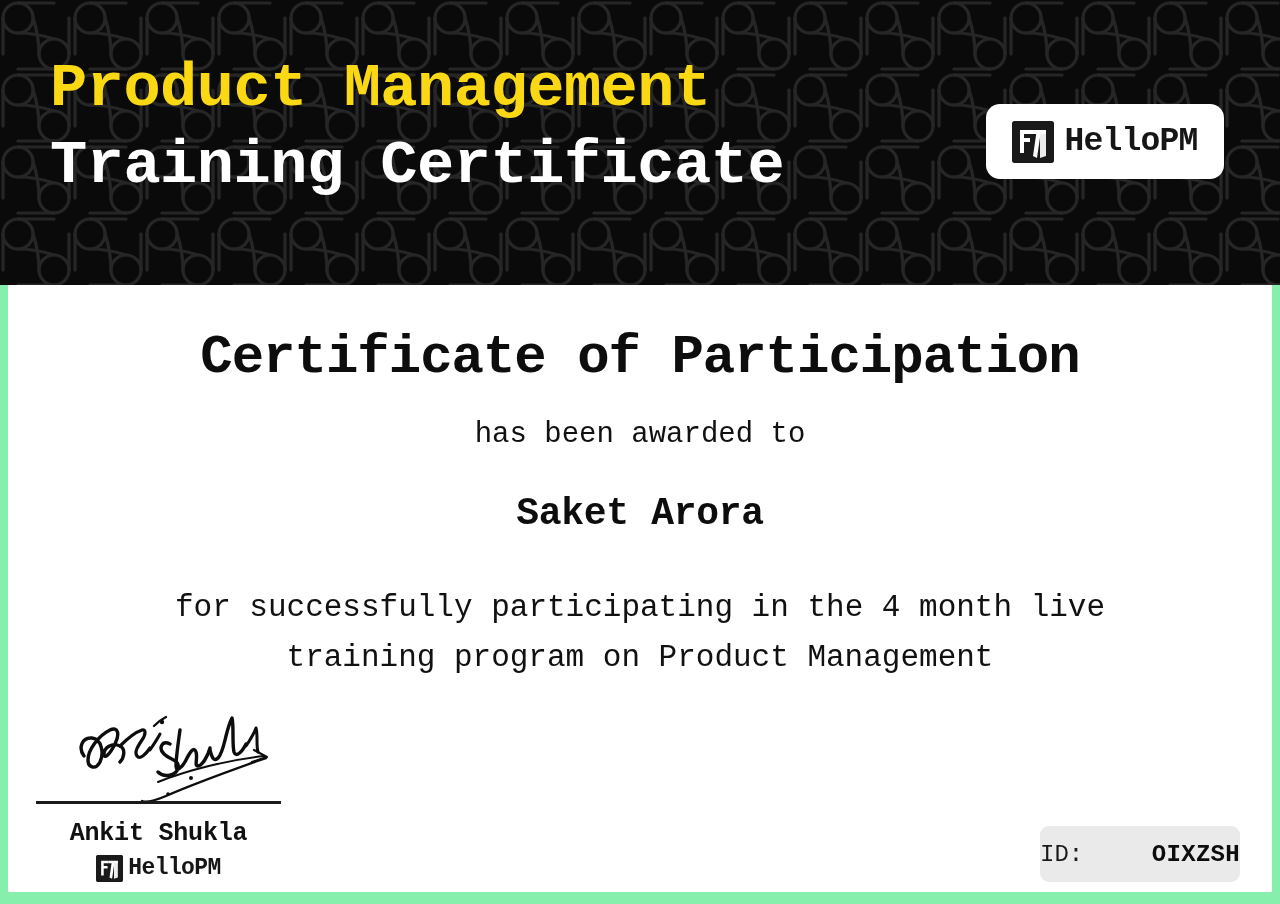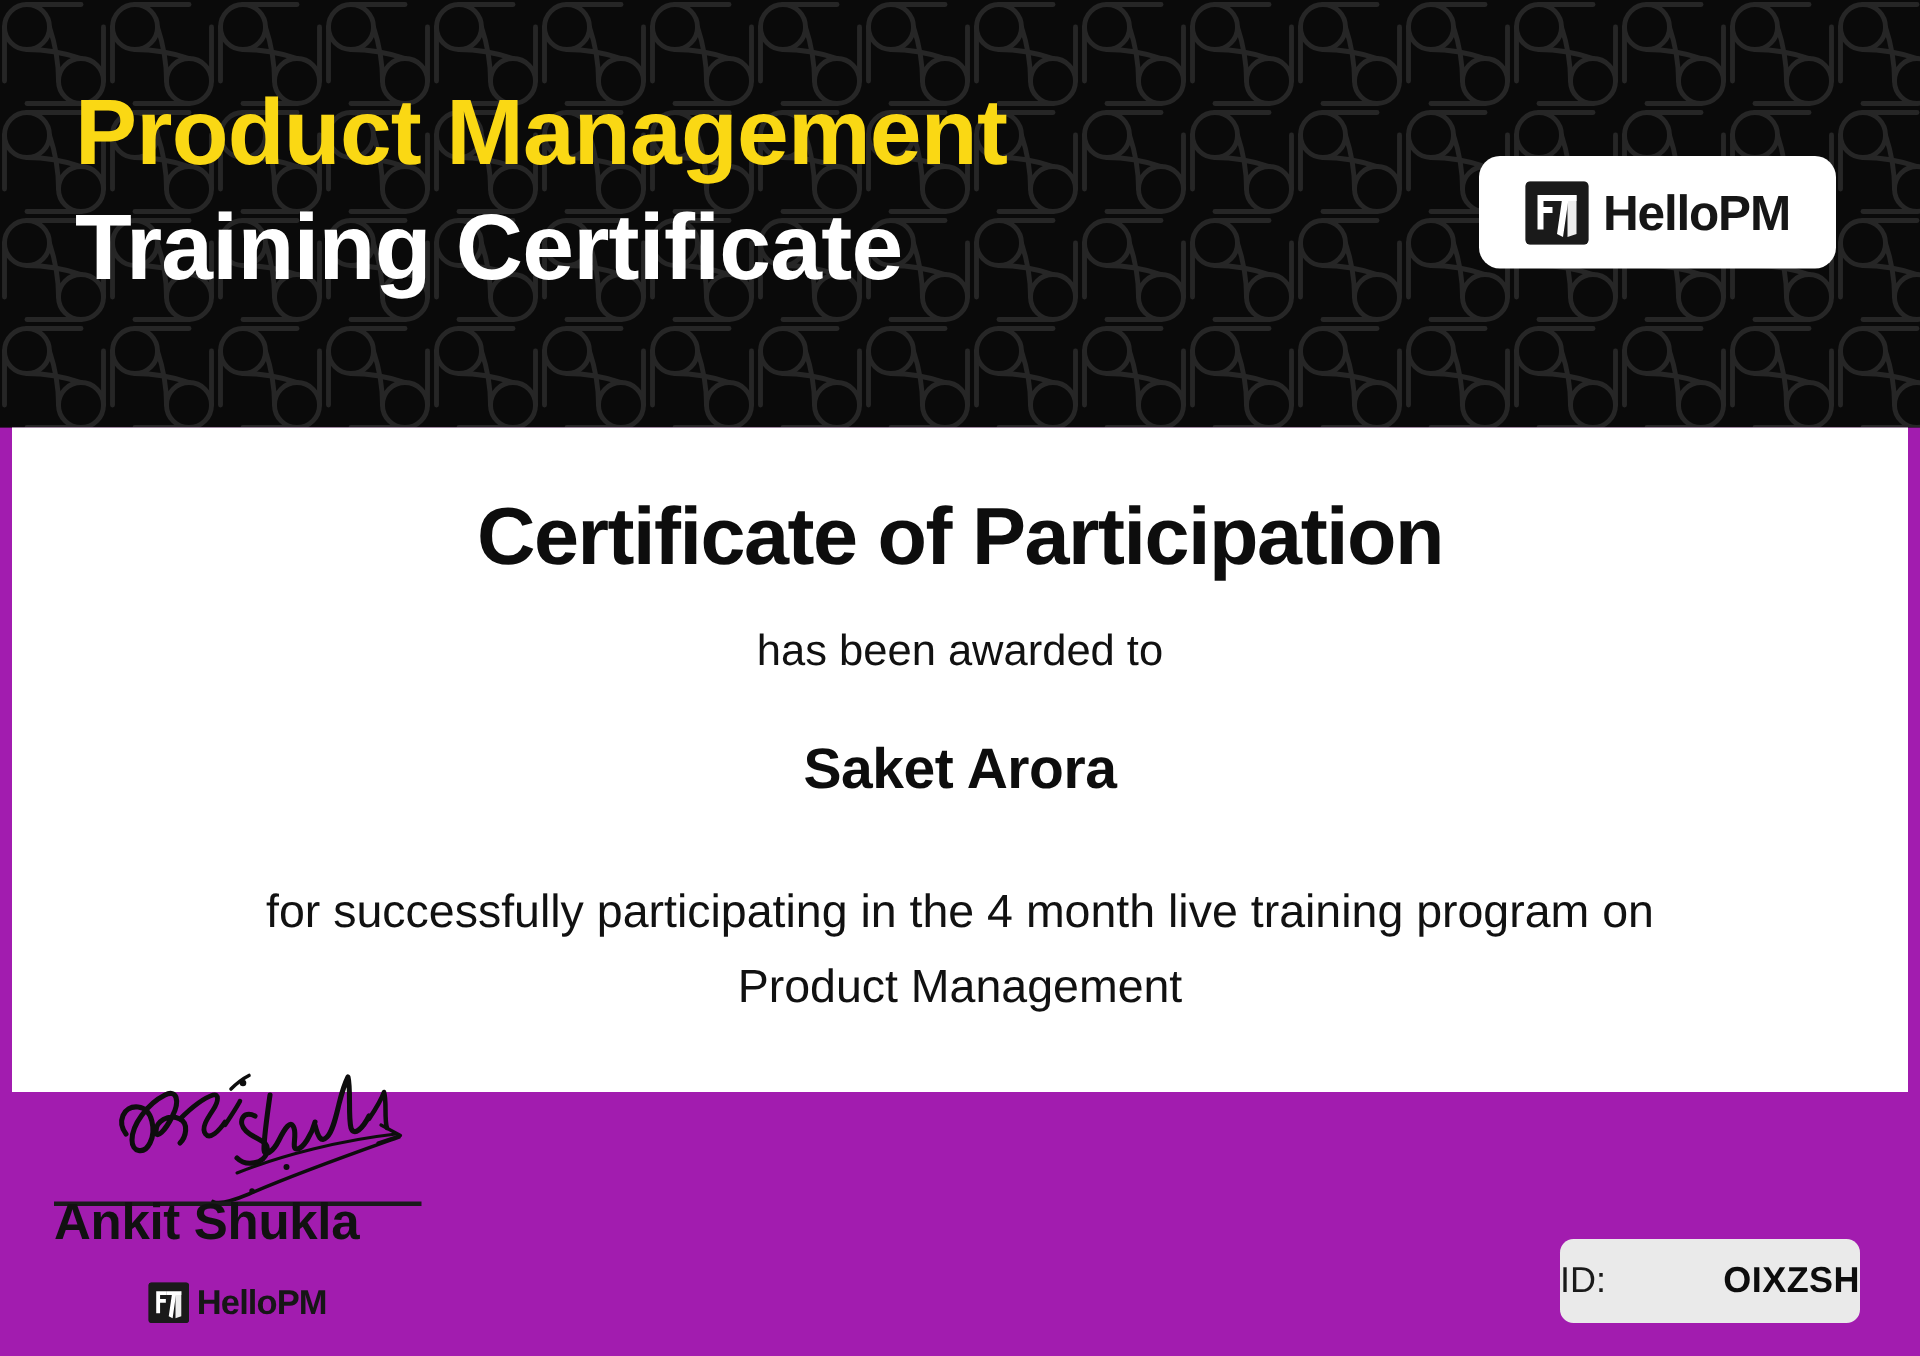--- a/index.html
+++ b/index.html
@@ -10,22 +10,23 @@
     height: 904px;
     overflow: hidden;
     background: #000000;
     font-family: "Liberation Sans", sans-serif;
   }
 
   .certificate {
     position: relative;
     width: 1280px;
     height: 904px;
-    background: #a21caf;
+    background: #86efac;
     overflow: hidden;
+    font-family: Liberation Mono, monospace;
   }
 
   
   .header {
     position: absolute;
     left: 0;
     top: 0;
     width: 1280px;
     height: 285px;
     background-color: #0a0a0a;
@@ -114,21 +115,21 @@
     letter-spacing: -0.8px;
     line-height: 1;
   }
 
   
   .body-card {
     position: absolute;
     left: 8px;
     top: 285px;
     width: 1264px;
-    height: 443px;
+    height: 607px;
     background: #ffffff;
   }
 
   .main-heading {
     position: absolute;
     left: 0;
     top: 42px;
     width: 100%;
     text-align: center;
     font-size: 54px;
@@ -194,24 +195,24 @@
     left: 0;
     top: 91px;
     width: 245px;
     height: 3px;
     background: #1a1a1a;
   }
 
   .signatory-name {
     position: absolute;
     left: 0;
-    top: 86px;
+    top: 109px;
     width: 245px;
-    text-align: left;
-    font-size: 34px;
+    text-align: center;
+    font-size: 25px;
     font-weight: 700;
     color: #111111;
     letter-spacing: -0.2px;
   }
 
   .signature-logo {
     position: absolute;
     left: 0;
     top: 145px;
     width: 245px;

